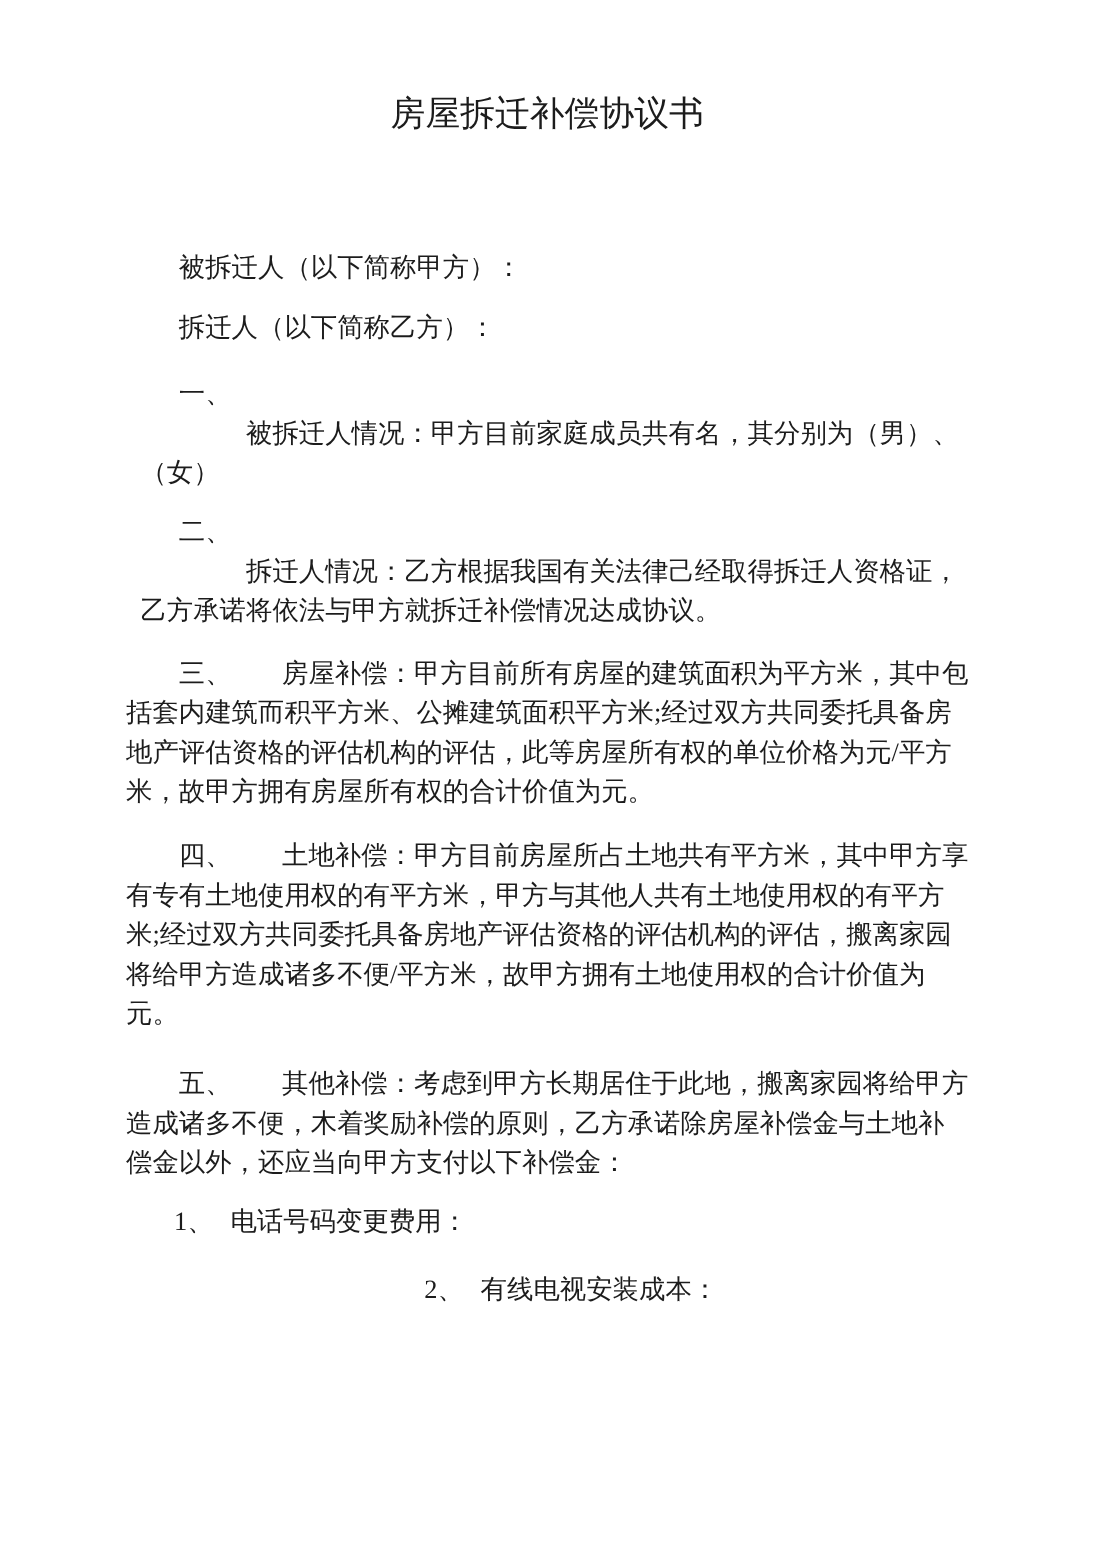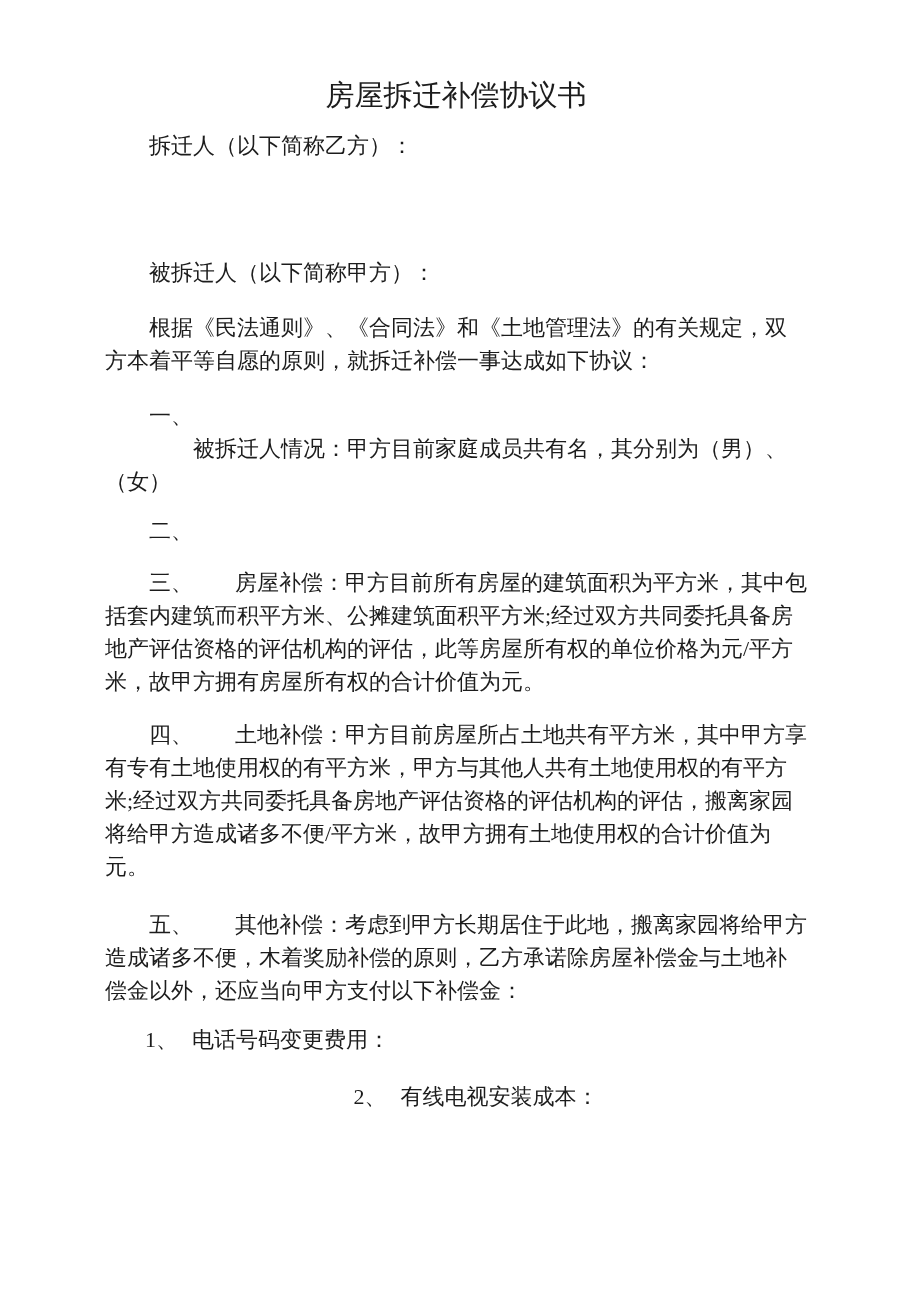--- a/index.html
+++ b/index.html
@@ -35,41 +35,41 @@
   .item-num { margin-right: 14px; }
 
   .mt-94 { margin-top: 94px; }
   .mt-25 { margin-top: 25px; }
   .mt-24 { margin-top: 24px; text-align: center; }
   .mt-22 { margin-top: 22px; }
   .mt-20 { margin-top: 20px; }
   .mt-19 { margin-top: 19px; }
   .mt-17 { margin-top: 17px; }
   .mt-16 { margin-top: 16px; }
-  .mt-0  { margin-top: 0; }
+  .mt-0  { margin-top: 0; margin-left: 12px; }
 </style>
 </head>
 <body>
 
 <div class="page">
 
   <h1 class="doc-title">房屋拆迁补偿协议书</h1>
 
+  <p class="para mt-94">被拆迁人（以下简称甲方）：</p>
+
   <p class="para mt-17">拆迁人（以下简称乙方）：</p>
 
-  <p class="para mt-94">被拆迁人（以下简称甲方）：</p>
-
-  <p class="para mt-22">根据《民法通则》、《合同法》和《土地管理法》的有关规定，双方本着平等自愿的原则，就拆迁补偿一事达成如下协议：</p>
 
   <p class="para mt-22">一、</p>
 
   <p class="sub-para mt-0">被拆迁人情况：甲方目前家庭成员共有名，其分别为（男）、（女）</p>
 
   <p class="para mt-16">二、</p>
 
+  <p class="sub-para mt-0">拆迁人情况：乙方根据我国有关法律己经取得拆迁人资格证，乙方承诺将依法与甲方就拆迁补偿情况达成协议。</p>
 
   <p class="para mt-19">
     <span class="sec-num-inline">三、</span><span>房屋补偿：甲方目前所有房屋的建筑面积为平方米，其中包括套内建筑而积平方米、公摊建筑面积平方米;经过双方共同委托具备房地产评估资格的评估机构的评估，此等房屋所有权的单位价格为元/平方米，故甲方拥有房屋所有权的合计价值为元。</span>
   </p>
 
   <p class="para mt-20">
     <span class="sec-num-inline">四、</span><span>土地补偿：甲方目前房屋所占土地共有平方米，其中甲方享有专有土地使用权的有平方米，甲方与其他人共有土地使用权的有平方米;经过双方共同委托具备房地产评估资格的评估机构的评估，搬离家园将给甲方造成诸多不便/平方米，故甲方拥有土地使用权的合计价值为元。</span>
   </p>
 
   <p class="para mt-25">

